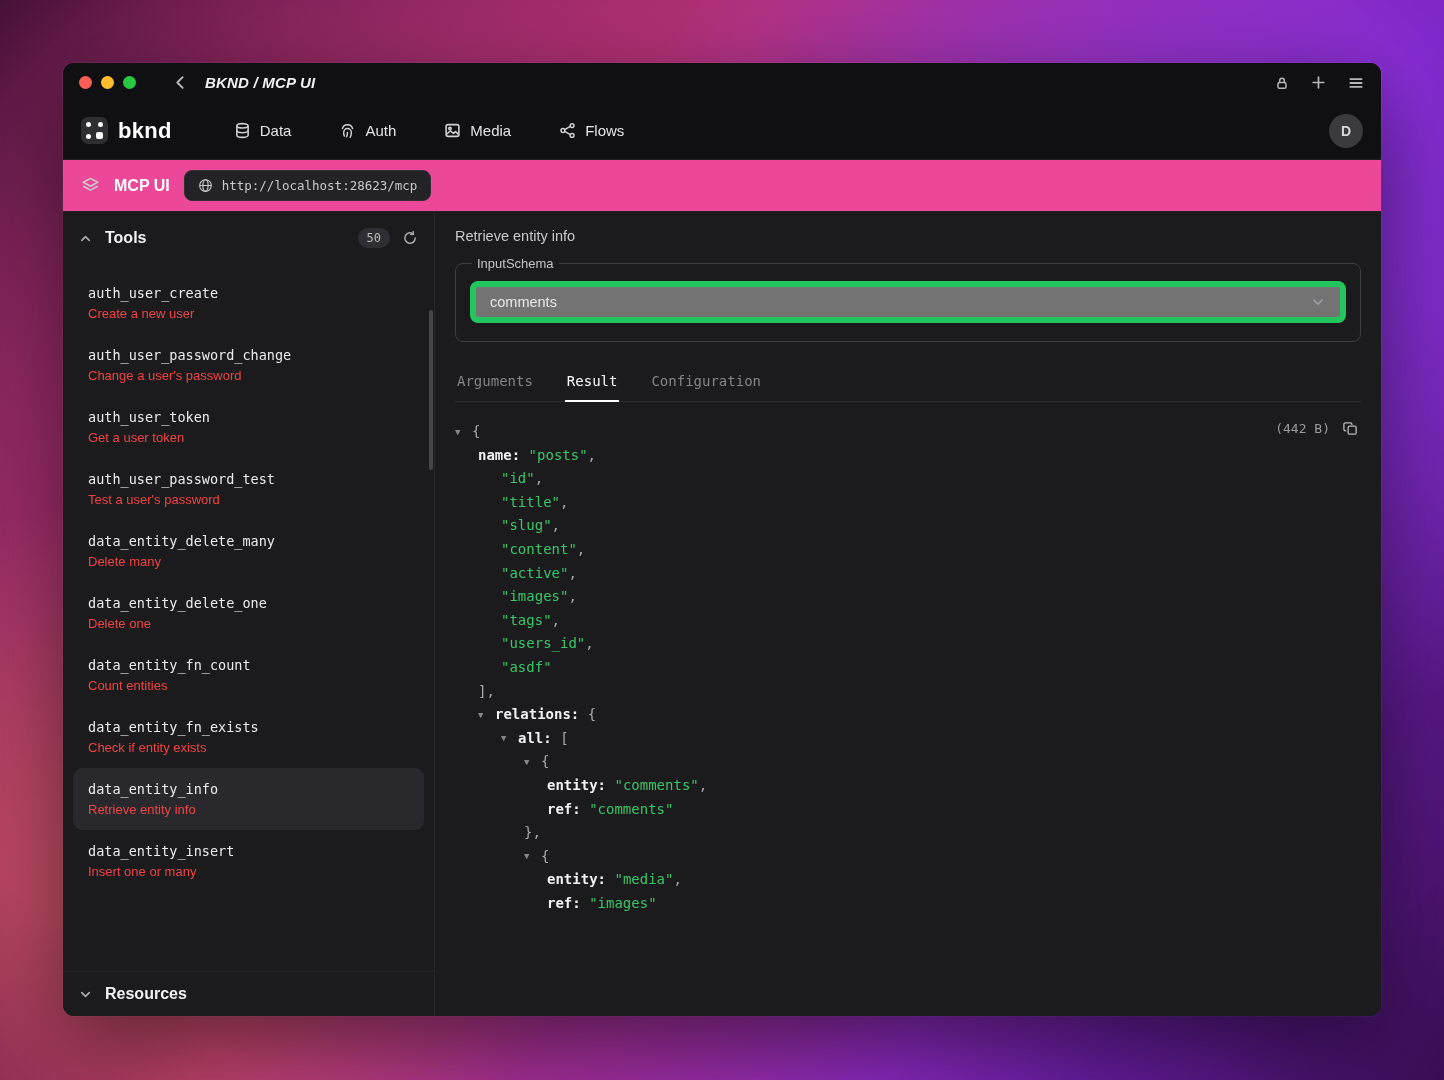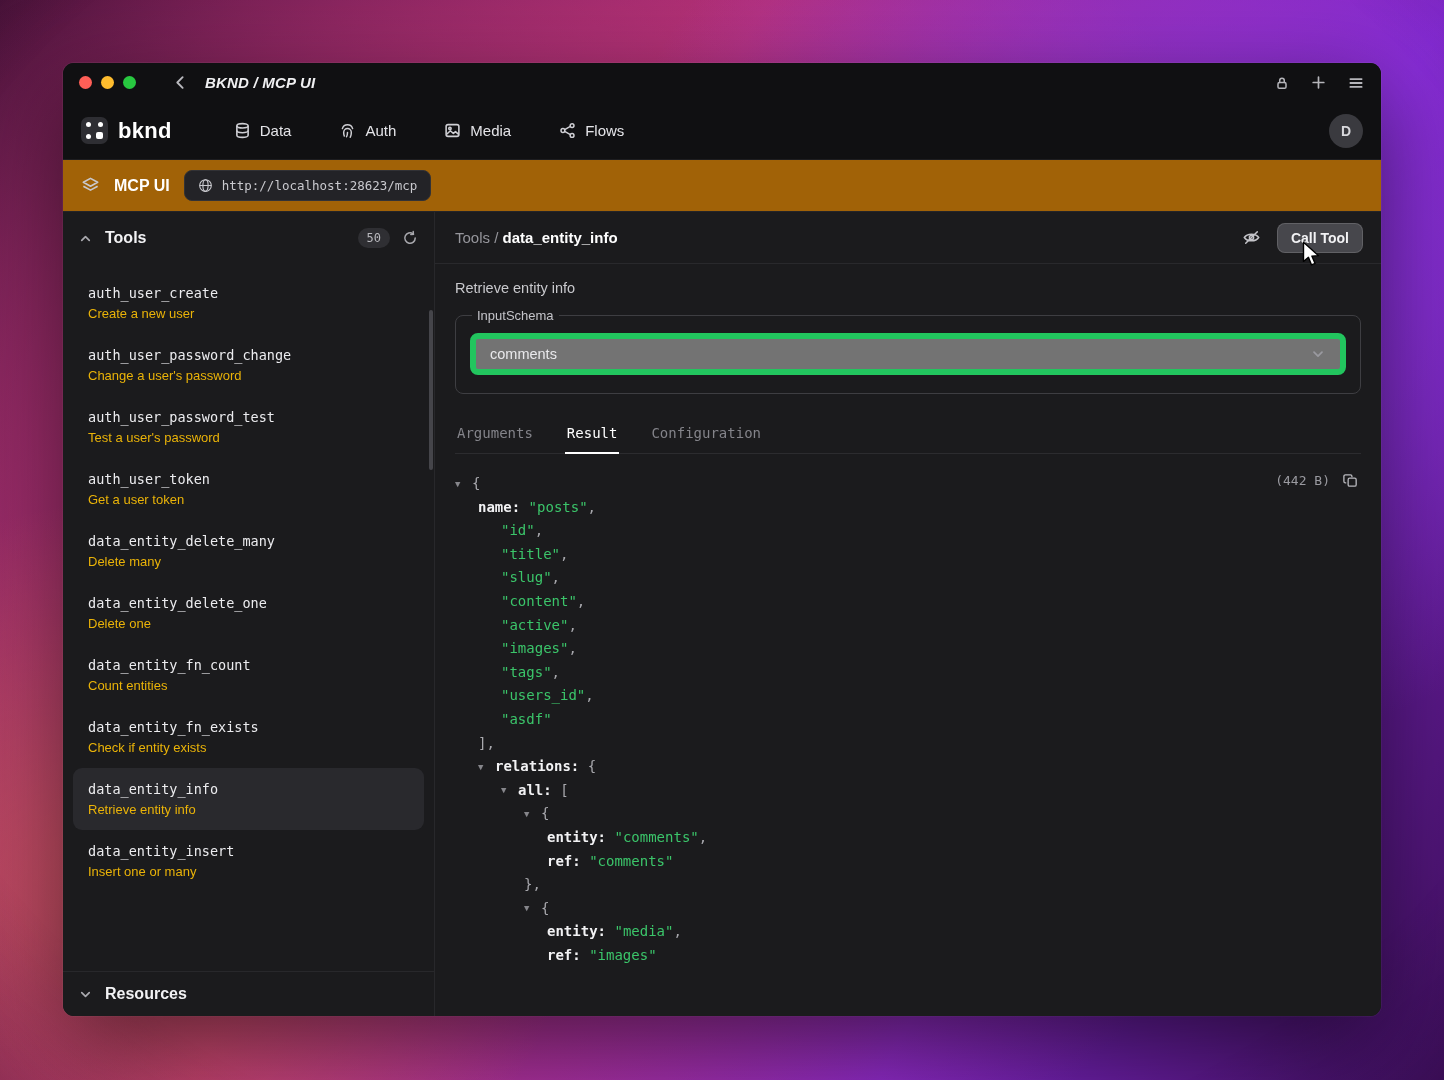--- a/index.html
+++ b/index.html
@@ -39,21 +39,21 @@
   .logo-mark i:nth-child(1){ left:5px; top:5px; } .logo-mark i:nth-child(2){ right:5px; top:5px; }
   .logo-mark i:nth-child(3){ left:5px; bottom:5px; } .logo-mark i:nth-child(4){ right:5px; bottom:5px; width:7px; height:7px; border-radius:2px;}
   .logo-text { color:#fff; font-size:22px; font-weight:700; letter-spacing:.3px; }
   .nav { display:flex; margin-left:62px; gap:48px; }
   .nav-item { display:flex; align-items:center; gap:9px; color:#e4e4e8; font-size:15px; cursor:default; }
   .nav-item svg { color:#cfcfd4; }
   .avatar { margin-left:auto; width:34px; height:34px; border-radius:50%; background:#3a3a3f;
     color:#d8d8dc; font-size:14px; font-weight:600; display:flex; align-items:center; justify-content:center; }
 
   
-  .subheader { height:53px; background:#a16207; border-top:1px solid #1d1d20; border-bottom:1px solid #242428;
+  .subheader { height:53px; background:#ec4899; border-top:1px solid #1d1d20; border-bottom:1px solid #242428;
     display:flex; align-items:center; padding:0 18px; gap:14px; flex:none; }
   .subheader .sh-title { color:#fff; font-size:16px; font-weight:700; }
   .url-pill { display:flex; align-items:center; gap:9px; background:#232327; border:1px solid #323236;
     border-radius:8px; padding:7px 13px; color:#c9c9ce;
     font-family:"DejaVu Sans Mono", monospace; font-size:12.5px; }
 
   
   .content { flex:1; display:flex; min-height:0; background:#1b1b1d; }
 
   
@@ -61,21 +61,21 @@
   .sb-header { height:52px; display:flex; align-items:center; padding:0 16px 0 15px; gap:12px; flex:none; }
   .sb-header .sb-title { color:#f2f2f4; font-size:16px; font-weight:700; }
   .sb-header .spacer { flex:1; }
   .count-badge { background:#2f2f33; color:#b9b9be; font-family:"DejaVu Sans Mono", monospace;
     font-size:12px; padding:3px 9px; border-radius:11px; }
   .sb-header svg { color:#a9a9ae; }
   .tool-list { flex:1; overflow:hidden; padding-top:8px; }
   .tool-item { margin:0 10px; padding:13px 15px; border-radius:9px; }
   .tool-item.selected { background:#29292d; }
   .tool-name { font-family:"DejaVu Sans Mono", monospace; font-size:13.5px; color:#ececef; }
-  .tool-desc { margin-top:5px; font-size:13px; color:#eab308; }
+  .tool-desc { margin-top:5px; font-size:13px; color:#ef4444; }
   .sb-footer { flex:none; border-top:1px solid #28282b; height:45px; display:flex; align-items:center;
     gap:12px; padding:16px 15px; }
   .sb-footer .sb-title { color:#f2f2f4; font-size:16px; font-weight:700; }
   .sb-scrollthumb { position:absolute; right:1px; top:98px; width:4px; height:160px; background:#45454a; border-radius:2px; }
 
   
   .main { flex:1; min-width:0; display:flex; flex-direction:column; }
   .main-header { height:52px; flex:none; border-bottom:1px solid #29292c; display:flex; align-items:center;
     padding:0 18px 0 20px; }
   .breadcrumb { font-size:15px; color:#96969c; }
@@ -235,26 +235,26 @@
       <div class="tool-list">
           <div class="tool-item">
             <div class="tool-name">auth_user_create</div>
             <div class="tool-desc">Create a new user</div>
           </div>
           <div class="tool-item">
             <div class="tool-name">auth_user_password_change</div>
             <div class="tool-desc">Change a user's password</div>
           </div>
           <div class="tool-item">
+            <div class="tool-name">auth_user_token</div>
+            <div class="tool-desc">Get a user token</div>
+          </div>
+          <div class="tool-item">
             <div class="tool-name">auth_user_password_test</div>
             <div class="tool-desc">Test a user's password</div>
-          </div>
-          <div class="tool-item">
-            <div class="tool-name">auth_user_token</div>
-            <div class="tool-desc">Get a user token</div>
           </div>
           <div class="tool-item">
             <div class="tool-name">data_entity_delete_many</div>
             <div class="tool-desc">Delete many</div>
           </div>
           <div class="tool-item">
             <div class="tool-name">data_entity_delete_one</div>
             <div class="tool-desc">Delete one</div>
           </div>
           <div class="tool-item">
@@ -277,40 +277,20 @@
       <div class="sb-scrollthumb"></div>
       <div class="sb-footer">
         <svg width="15" height="15" viewBox="0 0 16 16" fill="none" stroke="#a9a9ae" stroke-width="1.8" stroke-linecap="round" stroke-linejoin="round">
             <polyline points="4 6 8 10 12 6"></polyline>
           </svg>
         <span class="sb-title">Resources</span>
       </div>
     </div>
 
     <div class="main">
-      <div class="main-header">
-        <div class="breadcrumb">
-          <span>Tools</span><span> / </span><span class="current">data_entity_info</span>
-        </div>
-        <div class="mh-right">
-          <span class="hide-btn">
-            <svg width="19" height="19" viewBox="0 0 18 18" fill="none" stroke="currentColor" stroke-width="1.4" stroke-linecap="round">
-                <path d="M2.2 9c2.6-4.2 11-4.2 13.6 0-2.6 4.2-11 4.2-13.6 0z"></path>
-                <circle cx="9" cy="9" r="2"></circle>
-                <path d="M3.5 14.5L14.5 3.5"></path>
-              </svg>
-          </span>
-          <button class="call-btn">
-            <span>Call Tool</span>
-            <svg class="cursor-pointer" viewBox="0 0 24 28">
-              <path d="M5 2 L5 20 L9.6 16.2 L12.5 23.3 L15.8 21.9 L12.8 15 L19 14.6 Z" fill="#ffffff" stroke="#000000" stroke-width="1.3" stroke-linejoin="round"></path>
-            </svg>
-          </button>
-        </div>
-      </div>
 
       <div class="main-body">
         <div class="tool-desc-line">Retrieve entity info</div>
 
         <fieldset class="schema">
           <legend>InputSchema</legend>
           <div class="select">
             <span>comments</span>
             <svg width="16" height="16" viewBox="0 0 16 16" fill="none" stroke="currentColor" stroke-width="1.7" stroke-linecap="round" stroke-linejoin="round">
                 <polyline points="4 6.2 8 10.2 12 6.2"></polyline>

